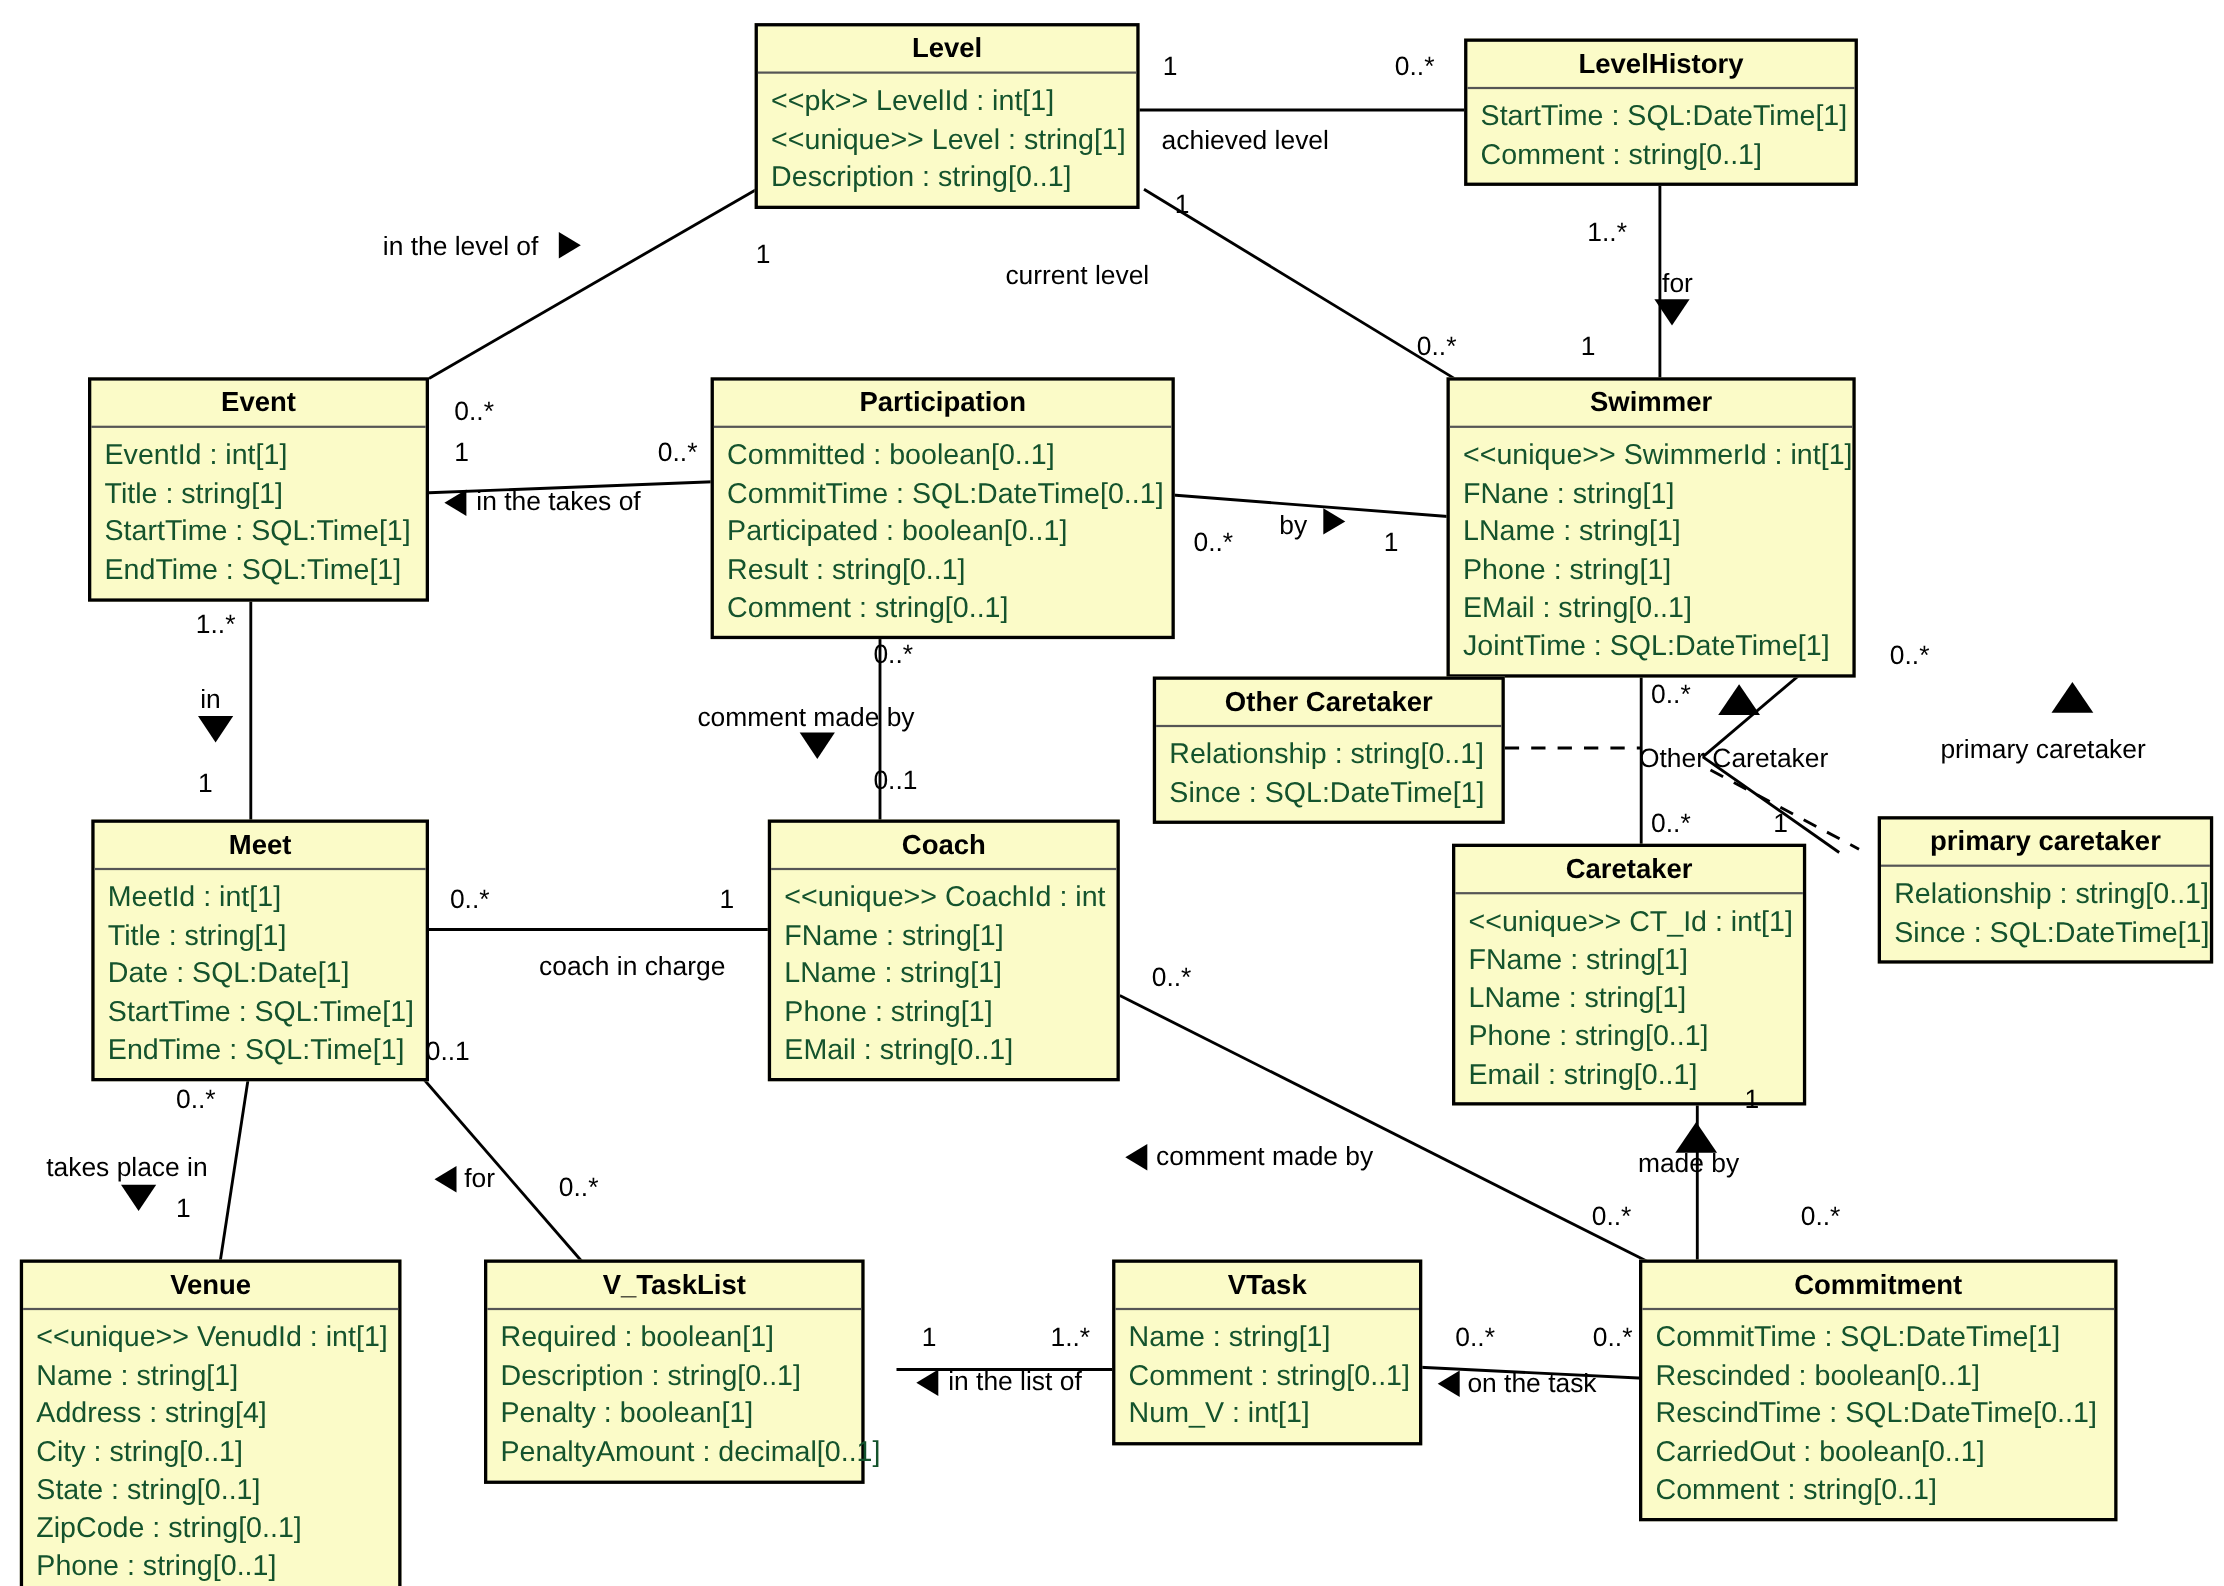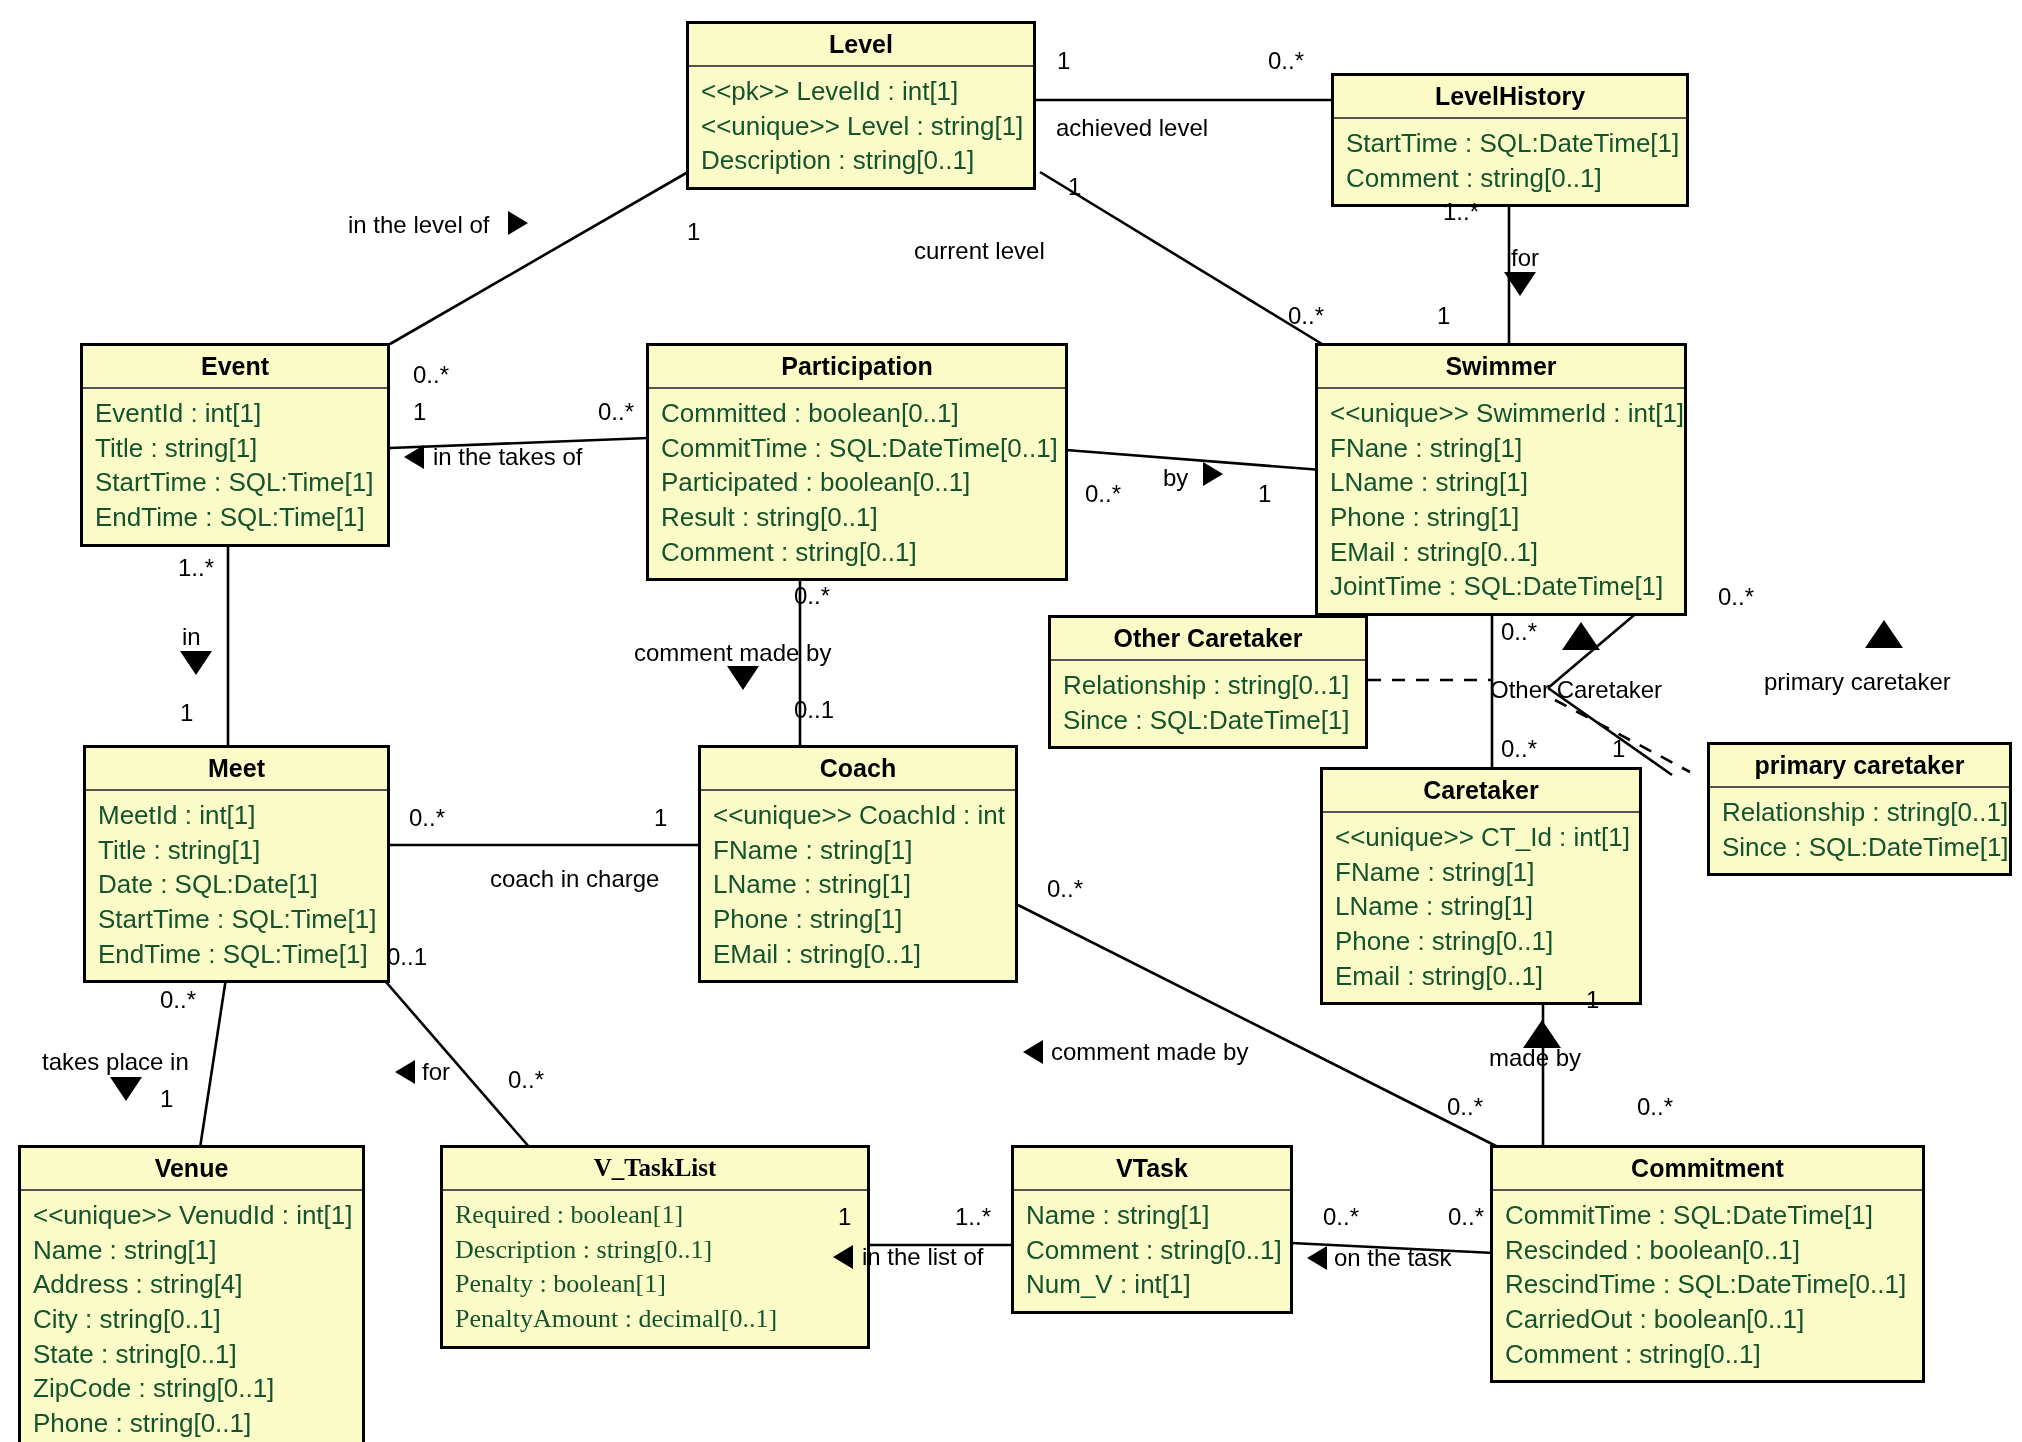--- a/index.html
+++ b/index.html
@@ -108,21 +108,21 @@
 
   <div class="uml" style="left:686px;top:21px;width:350px;">
     <div class="cname">Level</div>
     <div class="attrs">
       <div>&lt;&lt;pk&gt;&gt; LevelId : int[1]</div>
       <div>&lt;&lt;unique&gt;&gt; Level : string[1]</div>
       <div>Description : string[0..1]</div>
     </div>
   </div>
 
-  <div class="uml" style="left:1331px;top:35px;width:358px;margin-top:38px;">
+  <div class="uml" style="left:1331px;top:35px;width:358px;">
     <div class="cname">LevelHistory</div>
     <div class="attrs">
       <div>StartTime : SQL:DateTime[1]</div>
       <div>Comment : string[0..1]</div>
     </div>
   </div>
 
   <div class="uml" style="left:80px;top:343px;width:310px;">
     <div class="cname">Event</div>
     <div class="attrs">
@@ -211,21 +211,21 @@
       <div>&lt;&lt;unique&gt;&gt; VenudId : int[1]</div>
       <div>Name : string[1]</div>
       <div>Address : string[4]</div>
       <div>City : string[0..1]</div>
       <div>State : string[0..1]</div>
       <div>ZipCode : string[0..1]</div>
       <div>Phone : string[0..1]</div>
     </div>
   </div>
 
-  <div class="uml" style="left:440px;top:1145px;width:430px;font-family:Liberation Serif, serif;">
+  <div class="uml" style="left:440px;top:1145px;width:346px;">
     <div class="cname">V_TaskList</div>
     <div class="attrs">
       <div>Required : boolean[1]</div>
       <div>Description : string[0..1]</div>
       <div>Penalty : boolean[1]</div>
       <div>PenaltyAmount : decimal[0..1]</div>
     </div>
   </div>
 
   <div class="uml" style="left:1011px;top:1145px;width:282px;">

